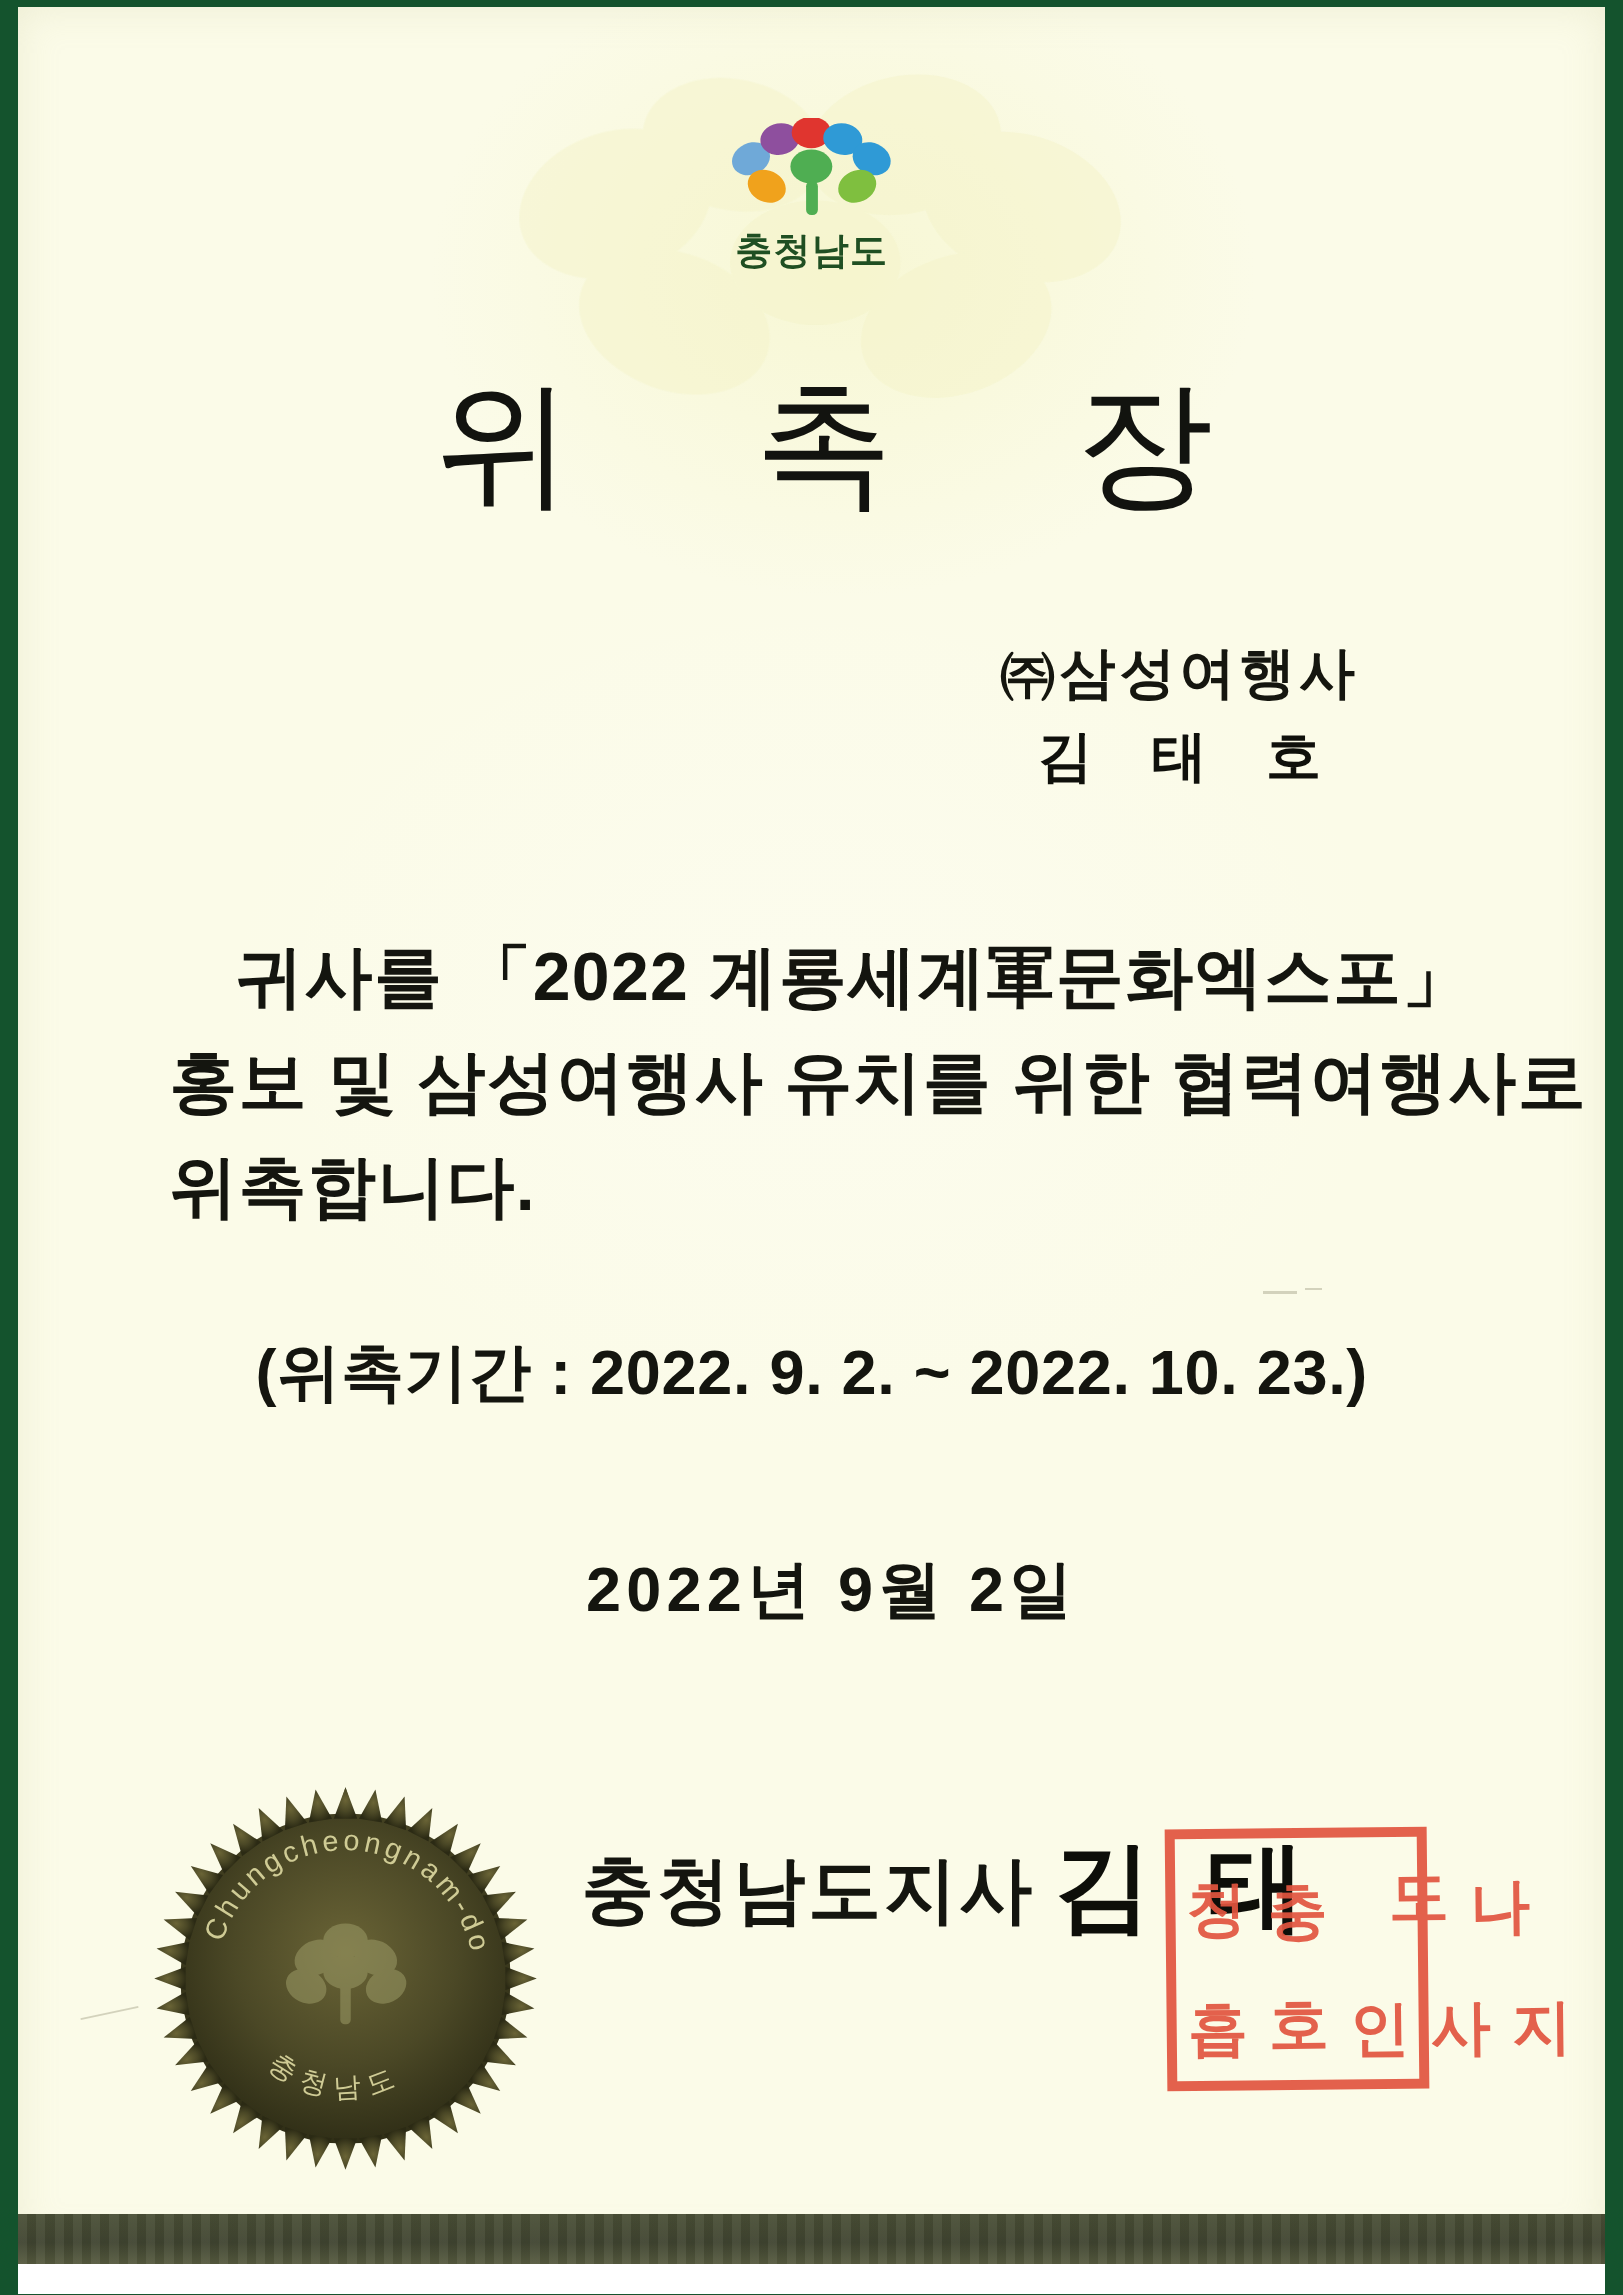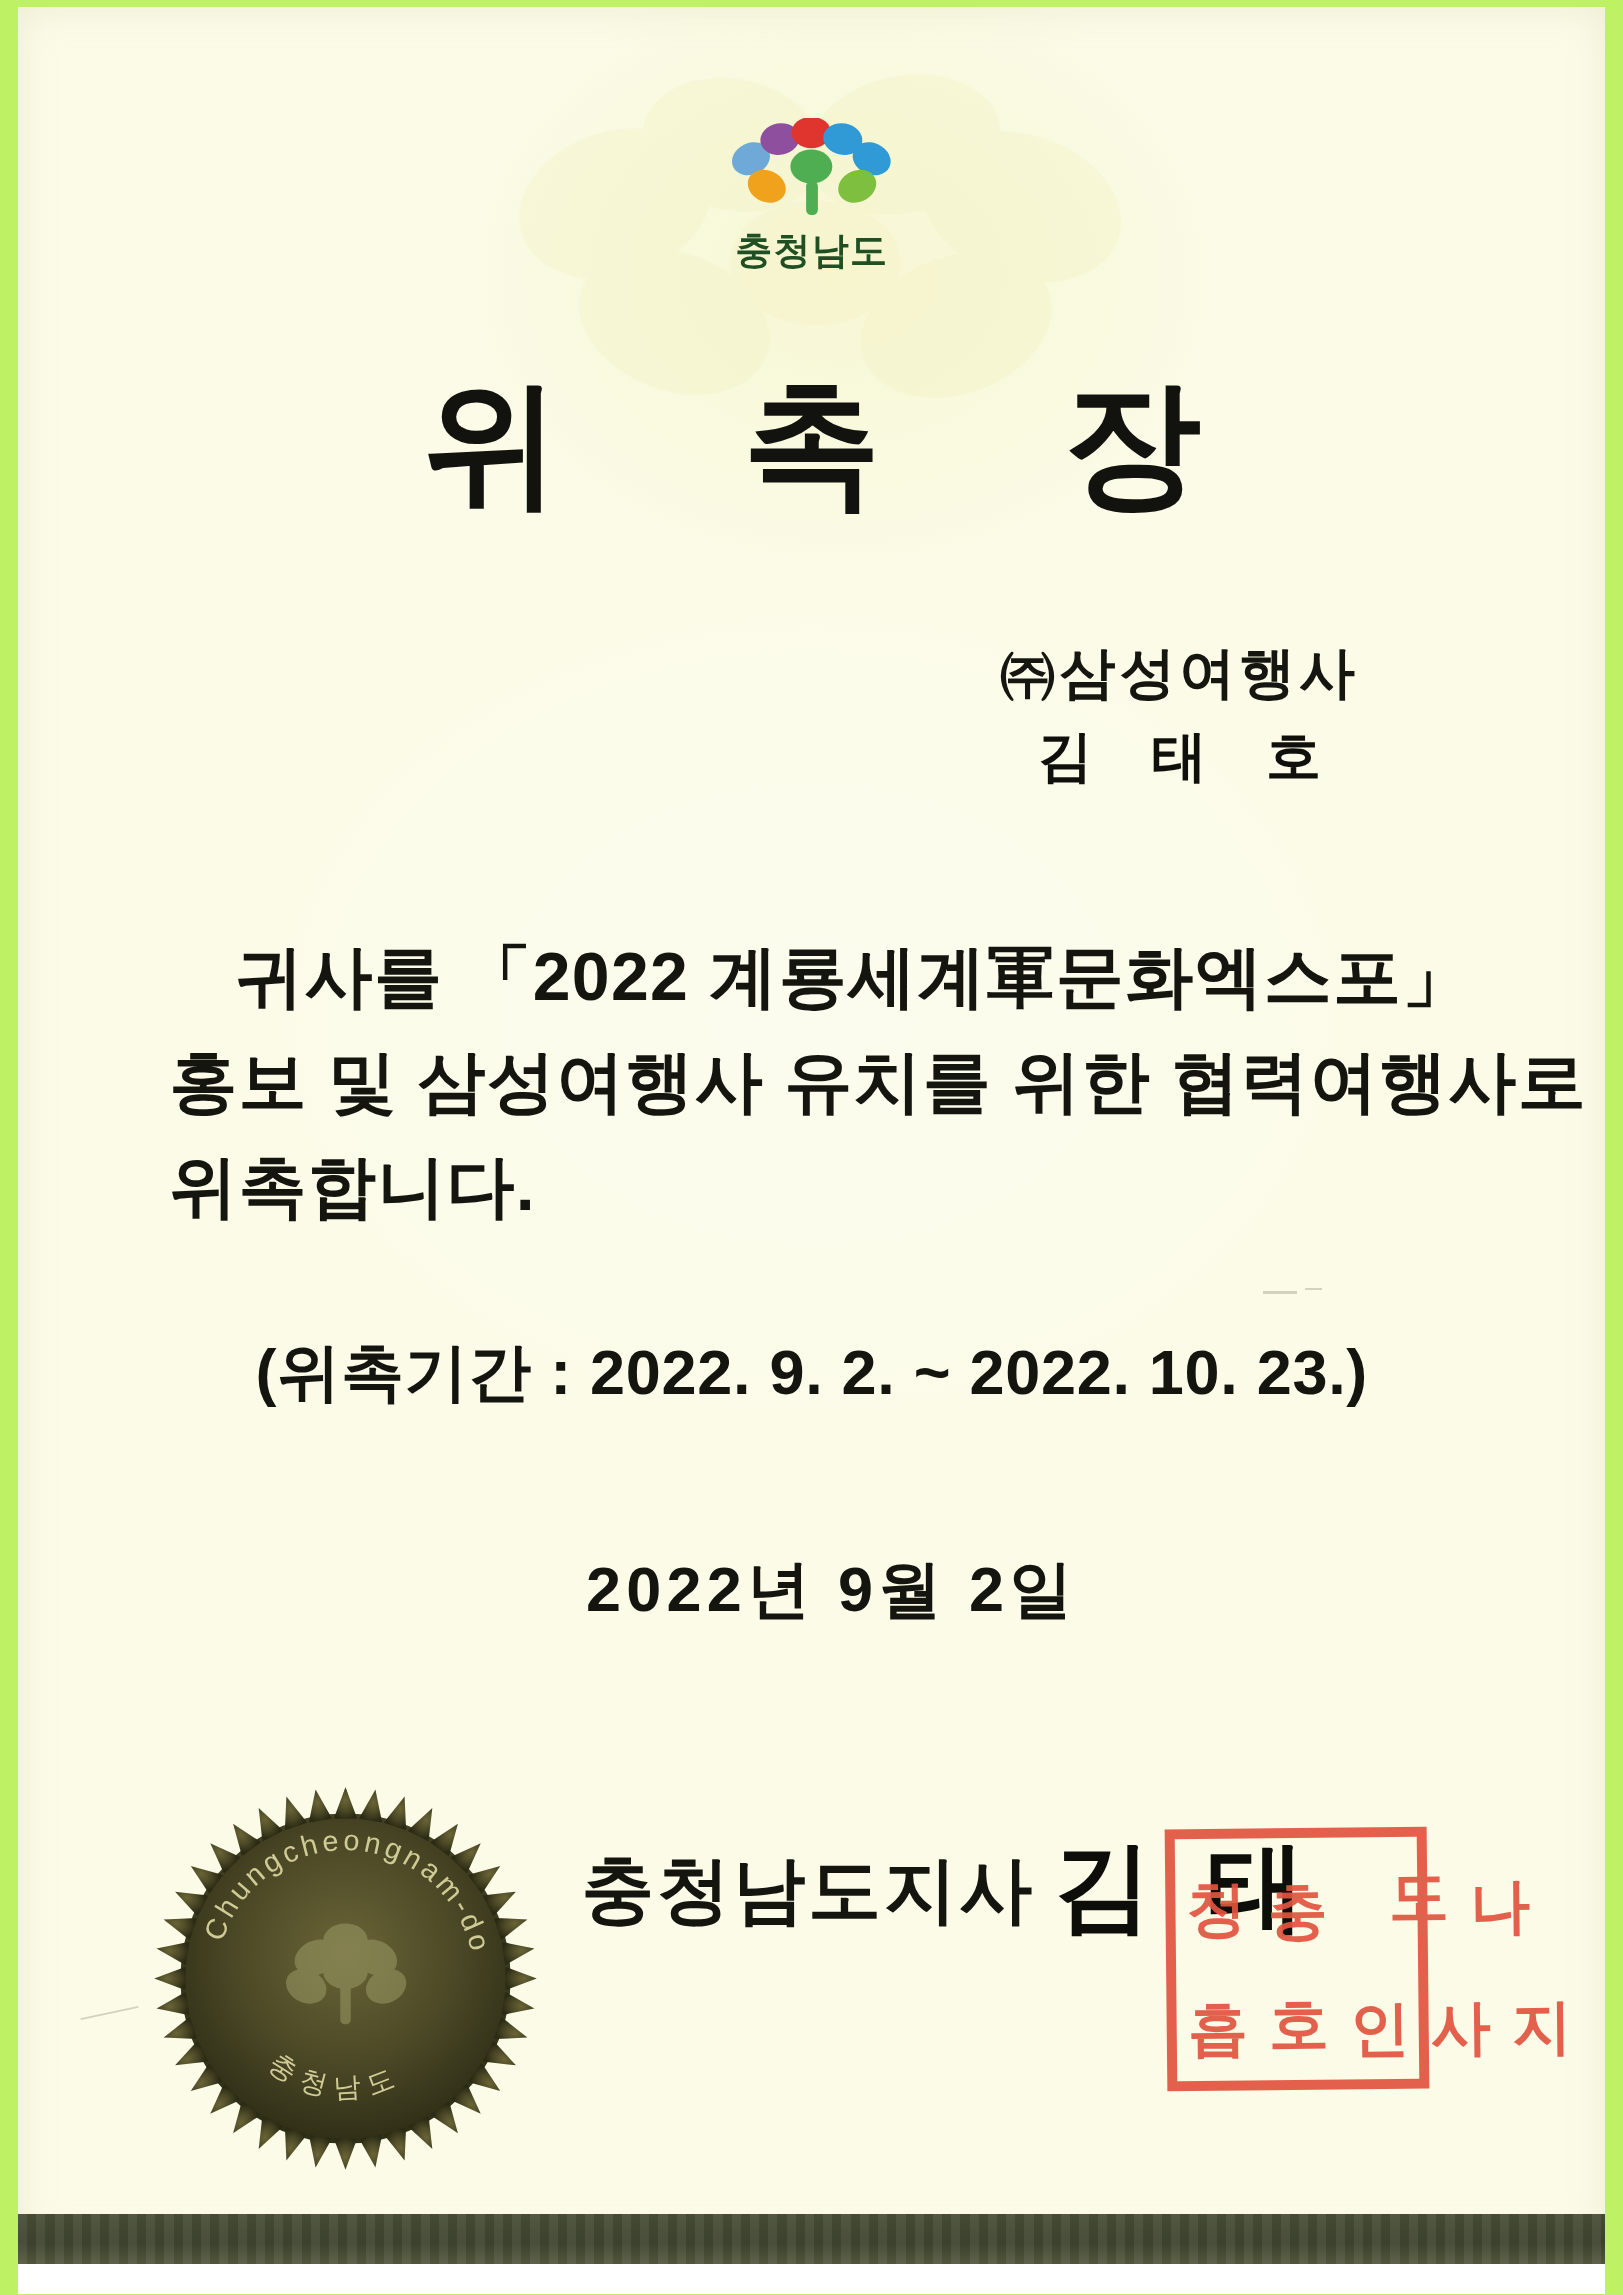--- a/index.html
+++ b/index.html
@@ -13,21 +13,21 @@
     font-family: "Liberation Serif", serif;
     overflow: hidden;
   }
 
   
   .page {
     position: absolute;
     left: 0; top: 0;
     width: 1623px;
     height: 2295px;
-    background: #bef264;
+    background: #14532d;
   }
   .paper {
     position: absolute;
     left: 18.3px;
     top: 6.6px;
     width: 1587px;
     height: 2238px;
     background: #fbfbe8;
     background-image:
       radial-gradient(ellipse 590px 459px at 52% 12%, #f7f7d4 0%, rgba(247,247,212,0) 70%),
@@ -95,26 +95,27 @@
   }
 
   
   .main-title {
     position: absolute;
     left: 0;
     top: 367px;
     width: 1587px;
     text-align: center;
     font-family: "Liberation Sans", sans-serif;
-    font-weight: bold;
+    font-weight: normal;
     font-size: 138px;
     letter-spacing: 72px;
     text-indent: 72px;
     color: #12130f;
     line-height: 1;
+    padding-left: 12px;
   }
 
   
   .recipient {
     position: absolute;
     right: 131px;
     top: 629px;
     text-align: center;
     width: 590px;
   }

